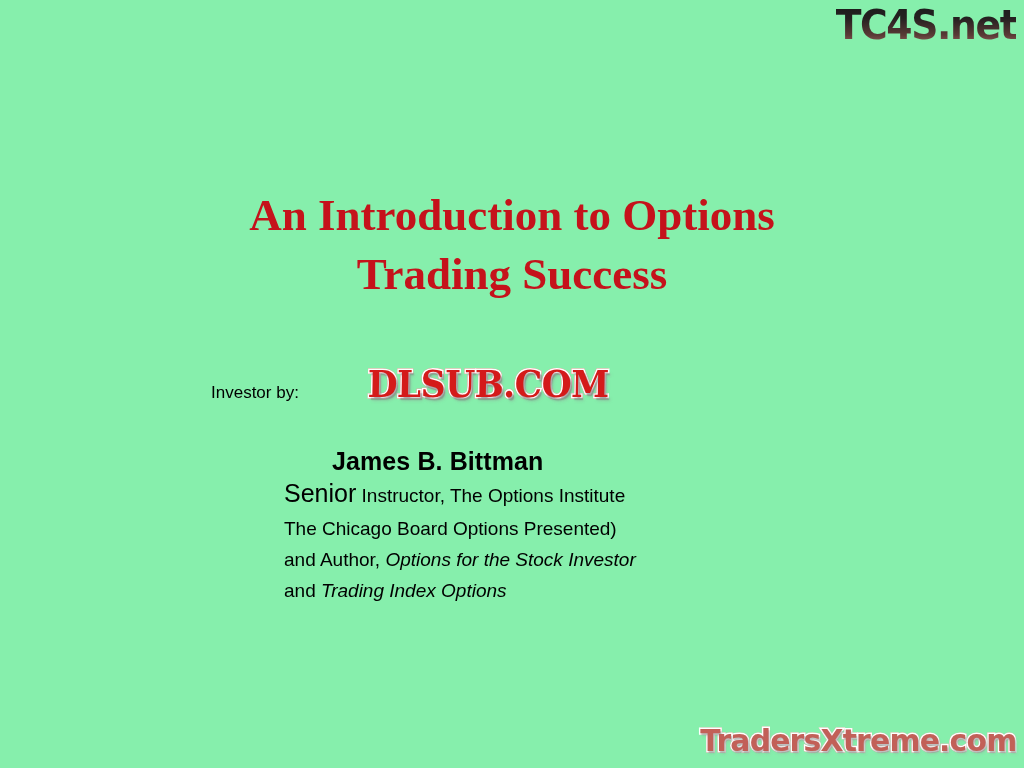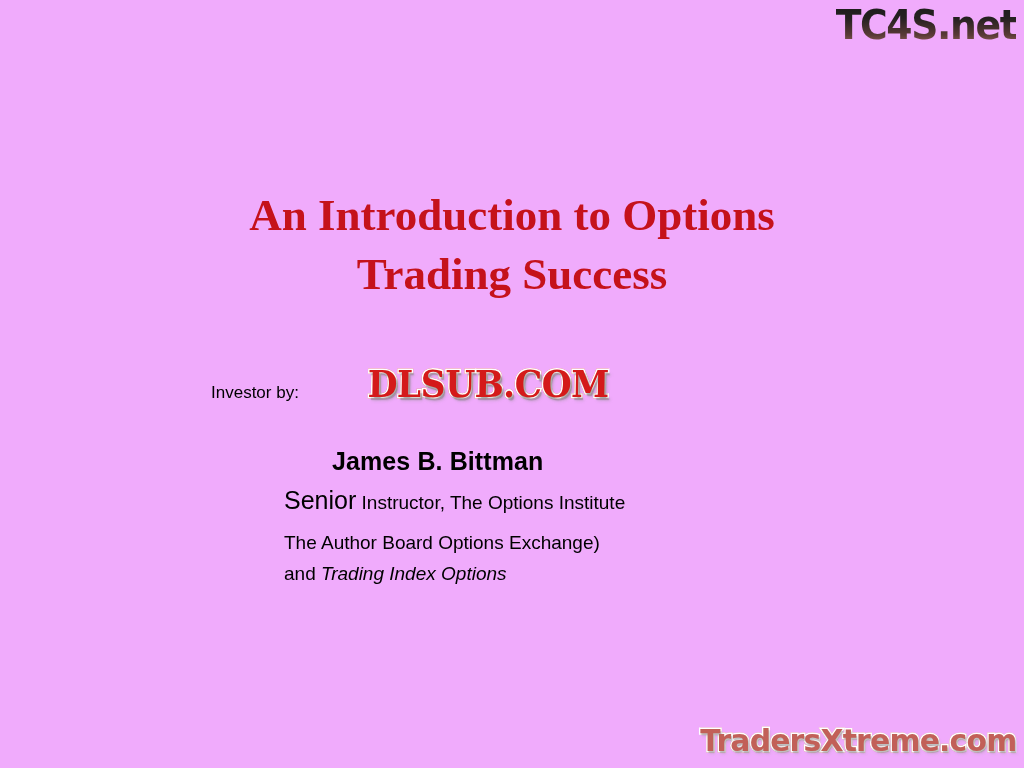--- a/index.html
+++ b/index.html
@@ -10,21 +10,21 @@
     width: 1024px;
     height: 768px;
     background: #ffffff;
     font-family: "Liberation Sans", sans-serif;
     overflow: hidden;
   }
   .slide {
     position: relative;
     width: 1024px;
     height: 768px;
-    background: #f0abfc;
+    background: #86efac;
   }
 
   
   .tc4s-watermark {
     position: absolute;
     right: 8px;
     top: 2px;
     font-family: "DejaVu Sans", sans-serif;
     font-weight: bold;
     font-size: 41px;
@@ -121,21 +121,21 @@
   }
   .bio-name {
     font-size: 25px;
     font-weight: bold;
     line-height: 31px;
     letter-spacing: 0.1px;
     white-space: nowrap;
     margin-left: 48px;
   }
   .bio-role {
-    line-height: 47px;
+    line-height: 33px;
     white-space: nowrap;
   }
   .bio-role .big {
     font-size: 25px;
   }
   .bio-role .small {
     font-size: 19px;
   }
   .bio-line {
     font-size: 19px;
@@ -197,22 +197,26 @@
   </div>
 
   <div class="bio">
     <div class="bio-name">James B. Bittman</div>
 
     <div class="bio-role">
       <span class="big">Senior</span><span class="small">&nbsp;</span><span class="small">Instructor, The Options Institute</span>
     </div>
 
 
-    <div class="bio-line">The Author Board Options Exchange)</div>
-
+    <div class="bio-line">The Chicago Board Options Presented)</div>
+
+    <div class="bio-line">
+      <span>and Author,</span>
+      <span class="ital">Options for the Stock Investor</span>
+    </div>
 
     <div class="bio-line">
       <span>and</span>
       <span class="ital">Trading Index Options</span>
     </div>
   </div>
 
   <div class="tx-watermark">
     <span class="inner">TradersXtreme.com</span>
   </div>

